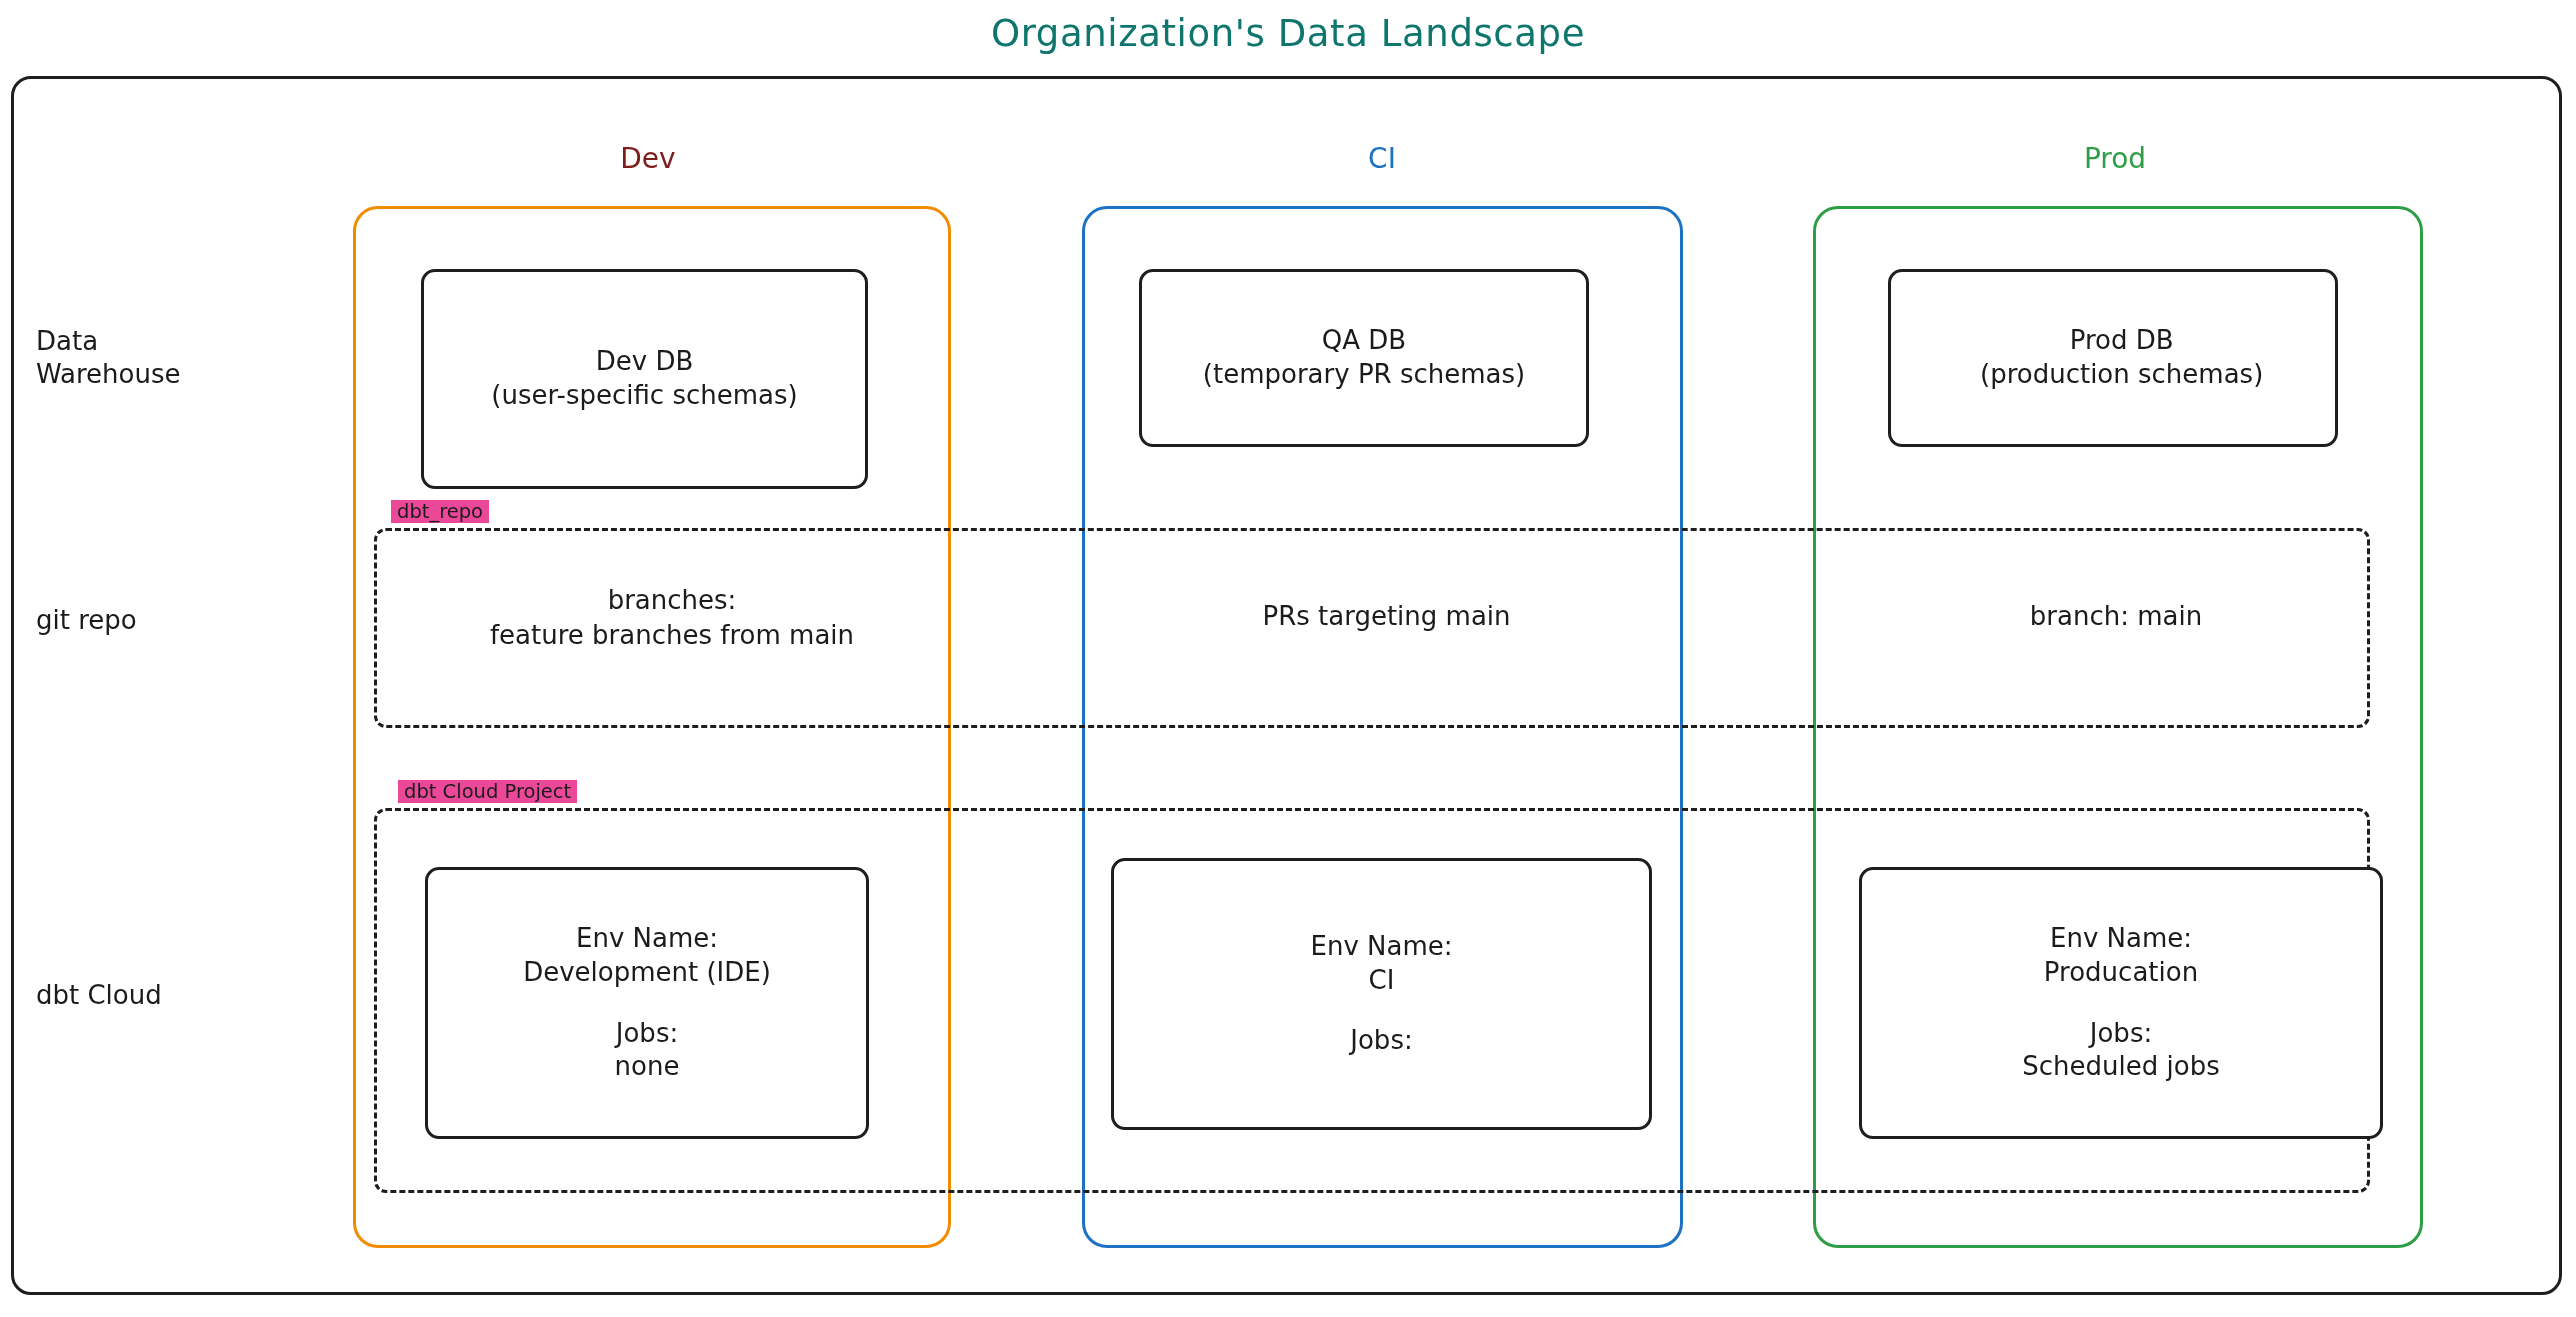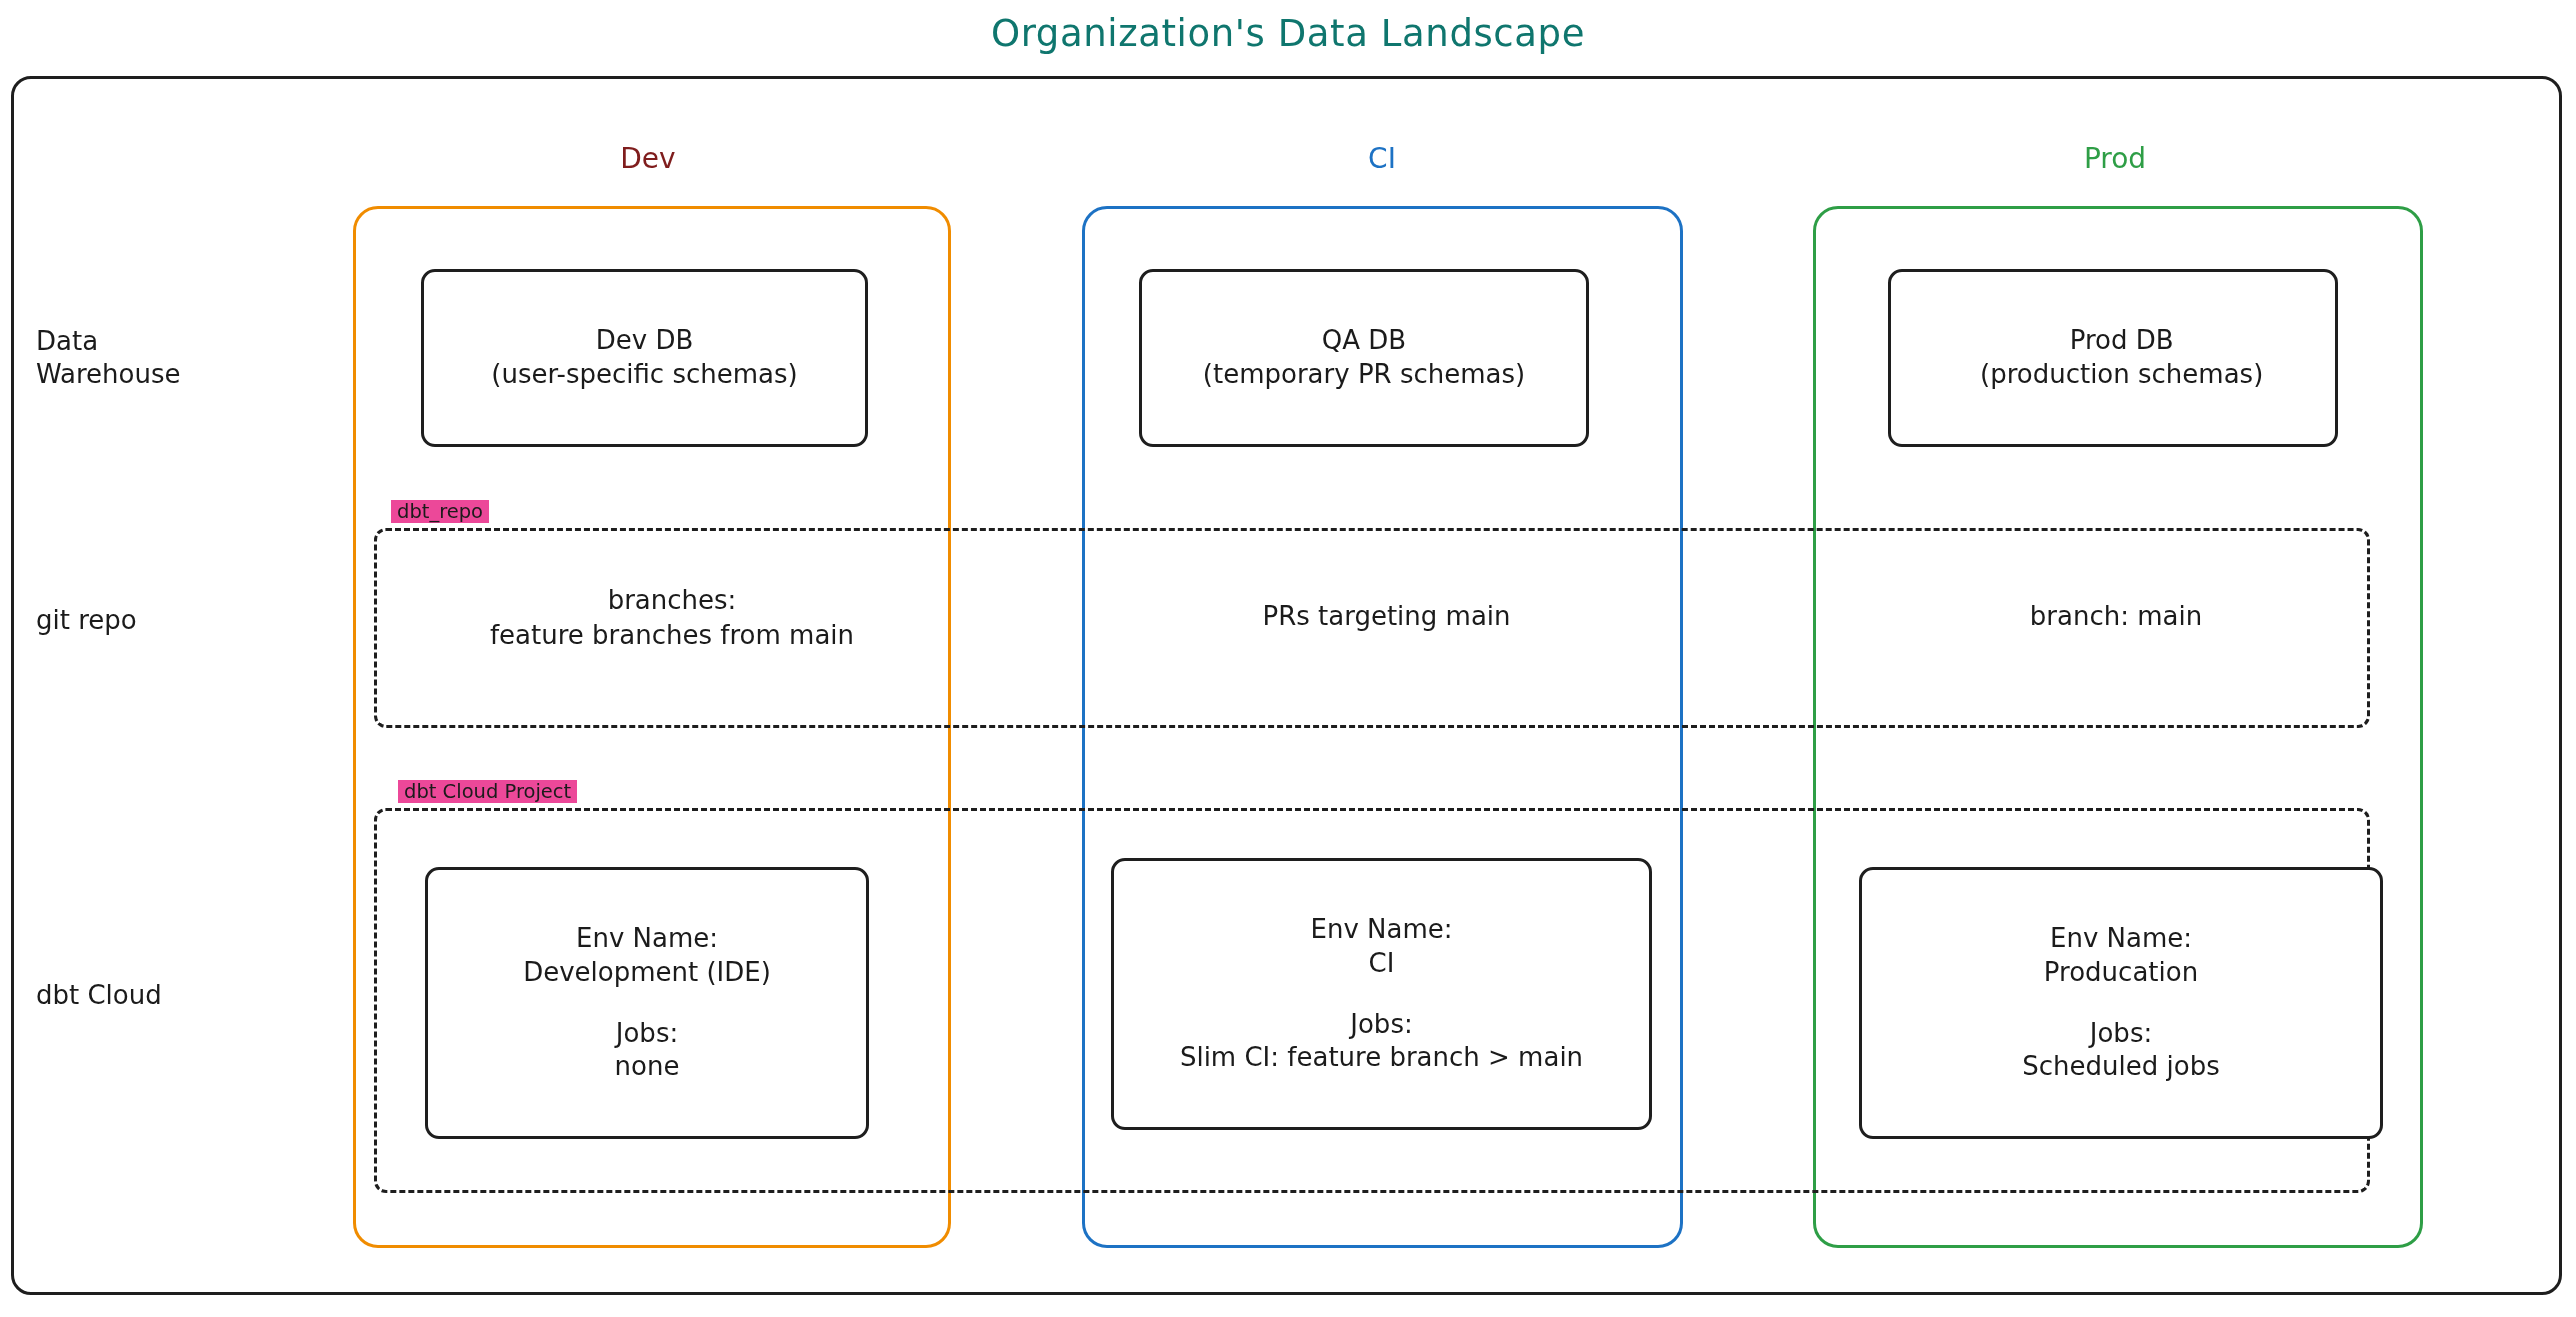--- a/index.html
+++ b/index.html
@@ -118,21 +118,21 @@
     text-align: center;
     font-size: 26px;
     line-height: 1.3;
     color: #1b1b1b;
     padding: 8.3px 10.7px;
   }
   .node-box .line { display: block; white-space: nowrap; }
   .node-box .spacer { display: block; height: 27px; }
 
   
-  #node-dev-db  { left: 421px;  top: 269px; width: 447px; height: 178px; }
+  #node-dev-db  { left: 421px;  top: 269px; width: 447px; height: 220px; }
   #node-qa-db   { left: 1139px; top: 269px; width: 450px; height: 178px; }
   #node-prod-db { left: 1888px; top: 269px; width: 450px; height: 178px; padding-left: 28px; }
 
   
   #node-dev-env  { left: 425px;  top: 867px; width: 444px; height: 272px; }
   #node-ci-env   { left: 1111px; top: 858px; width: 541px; height: 272px; }
   #node-prod-env { left: 1859px; top: 867px; width: 524px; height: 272px; }
 
   
   .text-node {
@@ -200,21 +200,20 @@
   <span class="spacer"></span>
   <span class="line">Jobs:</span>
   <span class="line">none</span>
 </div>
 
 <div class="node-box" id="node-ci-env">
   <span class="line">Env Name:</span>
   <span class="line">CI</span>
   <span class="spacer"></span>
   <span class="line">Jobs:</span>
-  <span class="line">Slim CI: feature branch &gt; main</span>
 </div>
 
 <div class="node-box" id="node-prod-env">
   <span class="line">Env Name:</span>
   <span class="line">Producation</span>
   <span class="spacer"></span>
   <span class="line">Jobs:</span>
   <span class="line">Scheduled jobs</span>
 </div>
 

